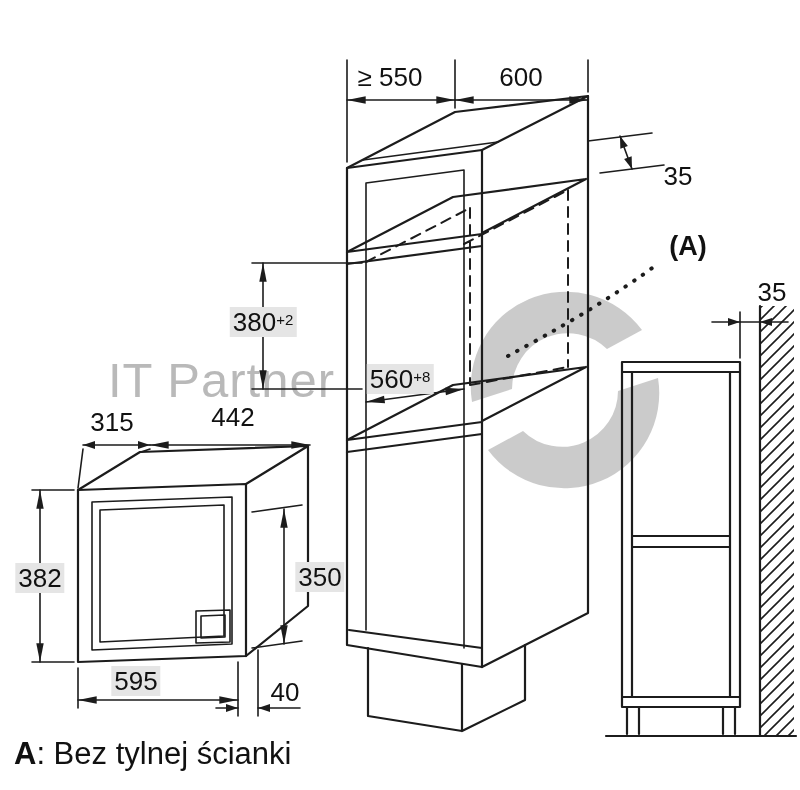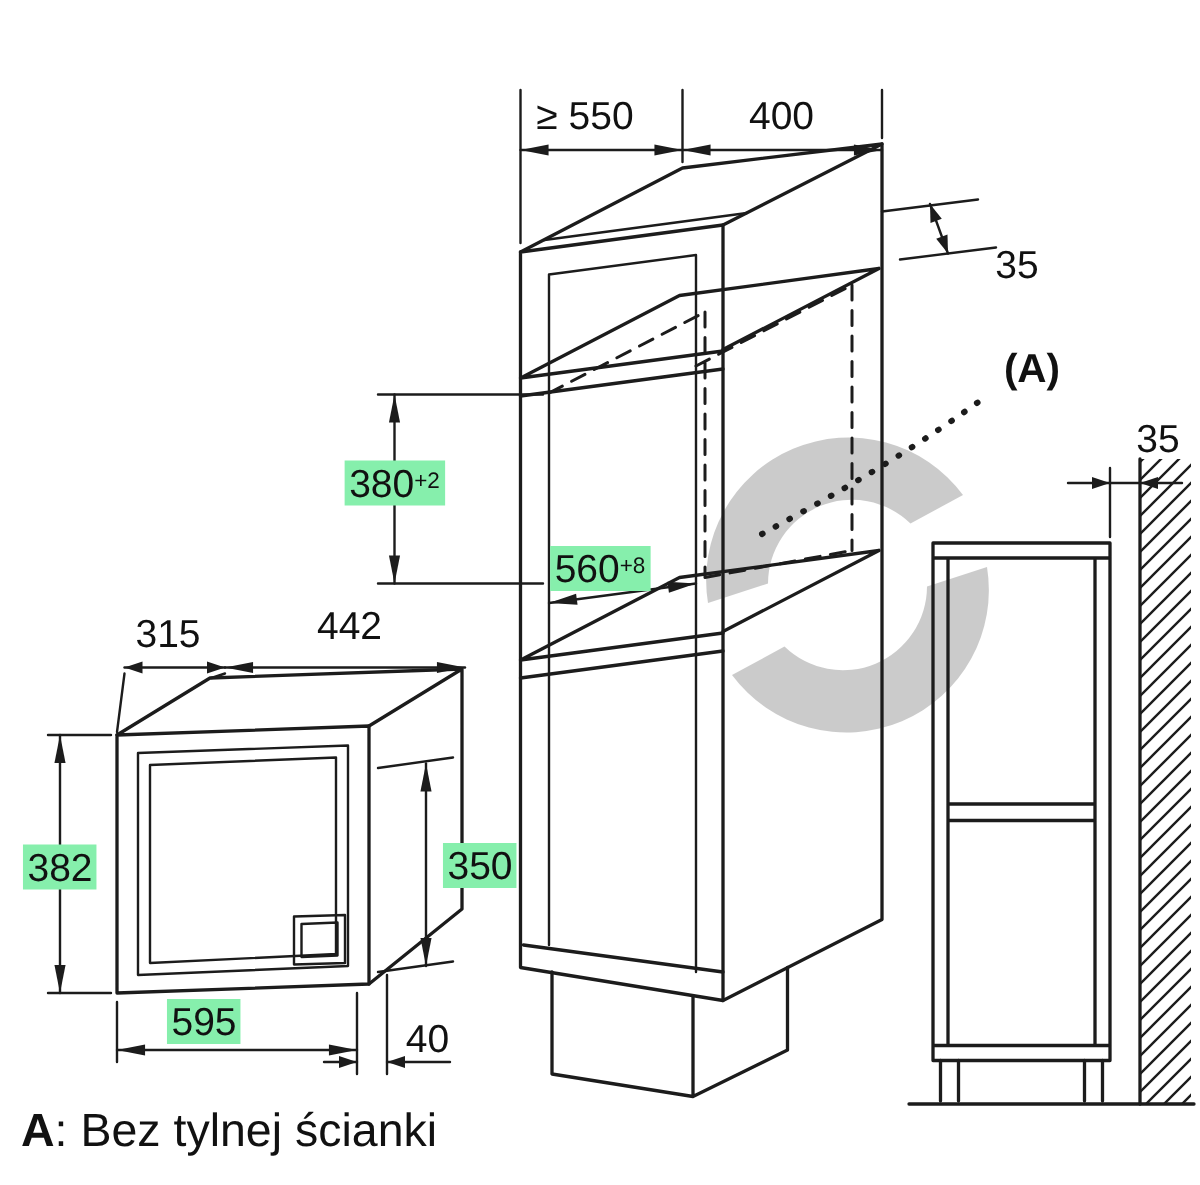--- a/index.html
+++ b/index.html
@@ -12,35 +12,36 @@
   #footnote{left:14px;top:736px;font-size:31px;white-space:nowrap;}
   #footnote .b{font-weight:bold;}
   #wm-text{
     left:108px;top:352px;font-size:49px;color:#a8a8a8;opacity:.8;
     white-space:nowrap;letter-spacing:1px;
   }
   .dim-label{
     position:absolute;transform:translate(-50%,-50%);
     font-size:26px;line-height:1;white-space:nowrap;padding:2px 3px;
   }
-  .bg{background:#86efac;}
+  .bg{background:#e5e5e5;}
   .dim-label sup{font-size:15px;vertical-align:6px;letter-spacing:0;}
   .bold{font-weight:bold;}
   svg{position:absolute;left:0;top:0;}
   .ln{stroke:#1c1c1c;stroke-width:2.2;fill:none;stroke-linecap:round;stroke-linejoin:round;}
   .thin{stroke-width:1.6;}
   .dash{stroke-dasharray:10 7;stroke-width:2;}
   .dot{stroke:#1c1c1c;stroke-width:4;fill:none;stroke-linecap:round;stroke-dasharray:0.5 10;}
   .wm{fill:#b5b5b5;opacity:.7;}
 </style>
 </head>
 <body>
 
 <div id="stage">
 
+  <div class="abs" id="wm-text">IT Partner</div>
   <svg width="800" height="790" viewBox="0 0 800 790">
     <g>
       <path class="wm" d="M 472 402 A 95 95 0 0 1 642 330 L 607 349 A 56 56 0 0 0 512 389 Z"></path>
       <path class="wm" d="M 472 402 A 95 95 0 0 1 642 330 L 607 349 A 56 56 0 0 0 512 389 Z" transform="rotate(180 565 390)"></path>
     </g>
   </svg>
 
   <svg width="800" height="790" viewBox="0 0 800 790">
     <defs>
       <marker id="ah" markerUnits="userSpaceOnUse" markerWidth="20" markerHeight="9" refX="19.5" refY="4.5" orient="auto-start-reverse">
@@ -111,21 +112,21 @@
     <g>
       <path class="ln thin" d="M740 312 L740 358 M740 322 L760 322"></path>
       <path class="ln thin" d="M712 322 L740 322" marker-end="url(#ah2)"></path>
       <path class="ln thin" d="M788 322 L760 322" marker-end="url(#ah2)"></path>
       <path class="dot" d="M508 356 C552 332 600 306 655 266"></path>
     </g>
   </svg>
 
 
   <div class="dim-label" style="left:390px;top:77px;">≥ 550</div>
-  <div class="dim-label" style="left:521px;top:77px;">400</div>
+  <div class="dim-label" style="left:521px;top:77px;">600</div>
   <div class="dim-label" style="left:678px;top:176px;">35</div>
   <div class="dim-label bold" style="left:688px;top:246px;font-size:27px;">(A)</div>
   <div class="dim-label" style="left:772px;top:292px;">35</div>
 
   <div class="dim-label bg" style="left:263px;top:322px;">
     <span>380</span><sup>+2</sup>
   </div>
   <div class="dim-label bg" style="left:400px;top:379px;">
     <span>560</span><sup>+8</sup>
   </div>

